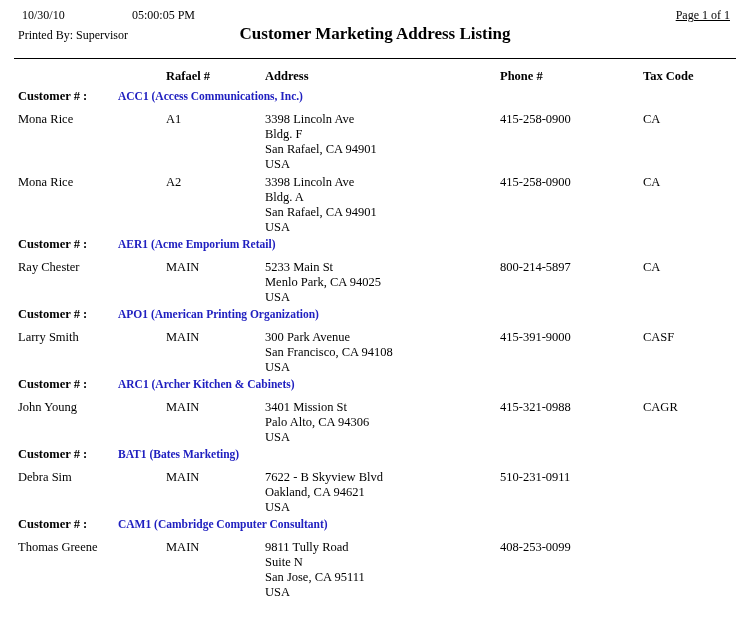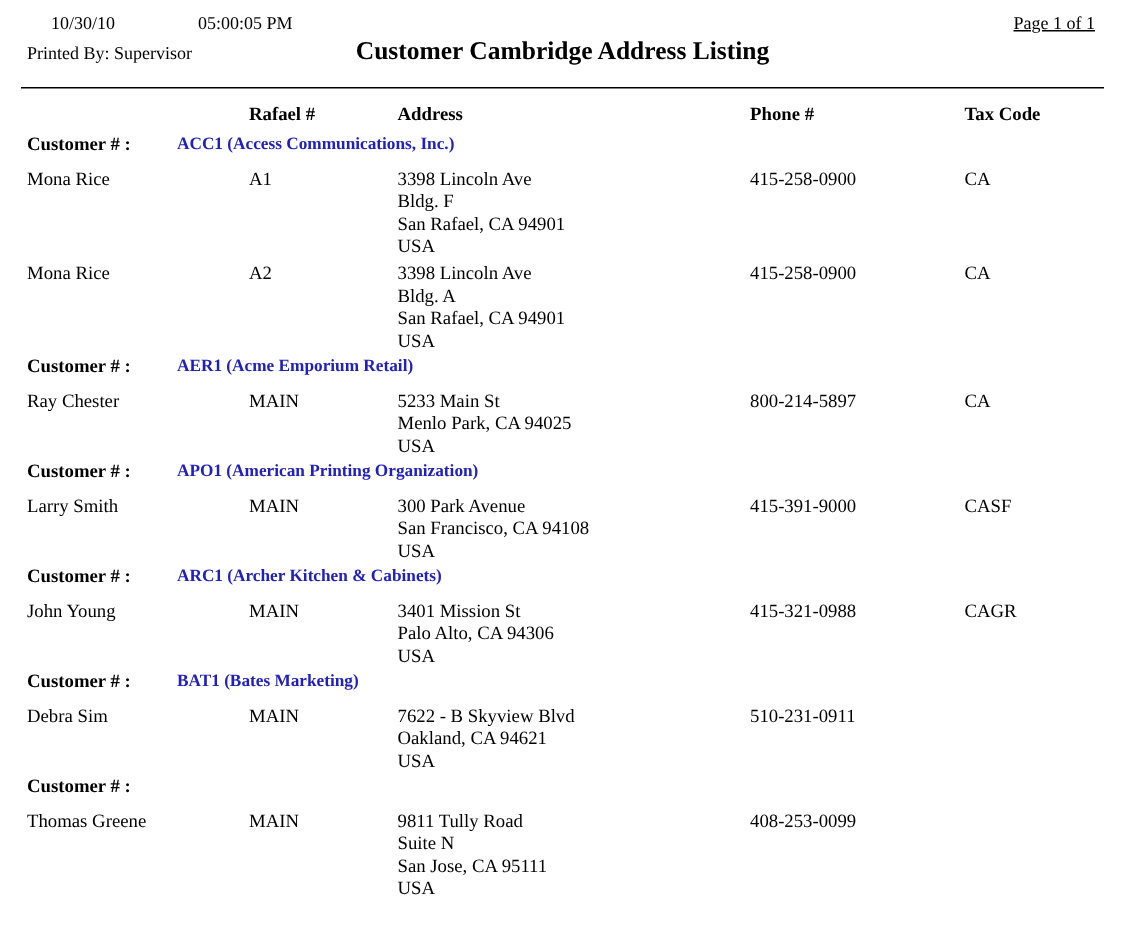--- a/index.html
+++ b/index.html
@@ -21,21 +21,21 @@
     box-sizing: border-box;
     padding: 8px 14px 0 14px;
   }
   
   .hdr-row1 {
     position: relative;
     height: 18px;
   }
   .hdr-date {
     position: absolute;
-    left: 20px;
+    left: 8px;
     top: 0;
     font-size: 12px;
   }
   .hdr-time {
     position: absolute;
     left: 90px;
     top: 0;
     font-size: 12px;
     margin-left: 28px;
   }
@@ -140,21 +140,21 @@
 <div class="page">
 
   <div class="hdr-row1">
     <div class="hdr-date">10/30/10</div>
     <div class="hdr-time">05:00:05 PM</div>
     <div class="hdr-page">Page 1 of 1</div>
   </div>
 
   <div class="hdr-row2">
     <div class="hdr-printedby">Printed By: Supervisor</div>
-    <div class="hdr-title">Customer Cambridge Address Listing</div>
+    <div class="hdr-title">Customer Marketing Address Listing</div>
   </div>
 
   <div class="rule"></div>
 
   <div class="colhead">
     <div class="col-addrnum"><span>Rafael #</span></div>
     <div class="col-address"><span>Address</span></div>
     <div class="col-phone"><span>Phone #</span></div>
     <div class="col-taxcode"><span>Tax Code</span></div>
   </div>
@@ -251,20 +251,21 @@
 Oakland, CA  94621
 USA</div>
         <div class="col-phone">510-231-0911</div>
         <div class="col-taxcode"></div>
         <div class="addr-lines" style="visibility:hidden">7622 - B Skyview Blvd
 Oakland, CA  94621
 USA</div>
       </div>
       <div class="cust-row">
         <div class="cust-label">Customer # :</div>
+        <div class="cust-value">CAM1 (Cambridge Computer Consultant)</div>
       </div>
       <div class="addr-row">
         <div class="col-contact">Thomas Greene</div>
         <div class="col-addrnum">MAIN</div>
         <div class="col-address addr-lines">9811  Tully Road
 Suite N
 San Jose, CA 95111
 USA</div>
         <div class="col-phone">408-253-0099</div>
         <div class="col-taxcode"></div>

